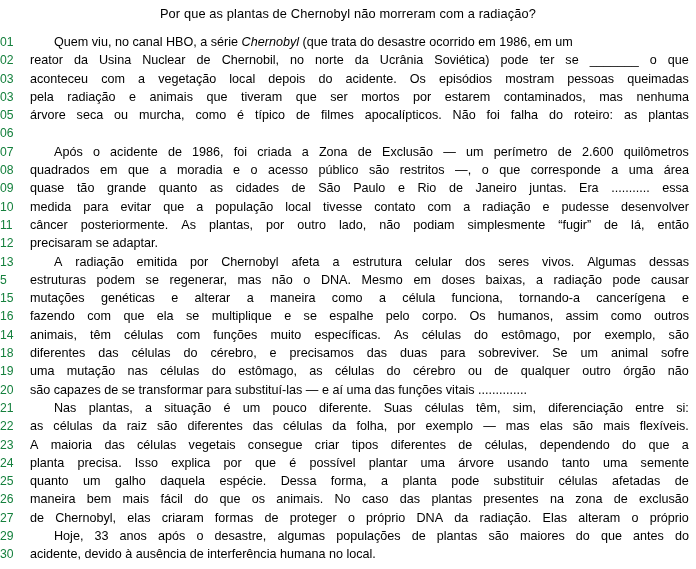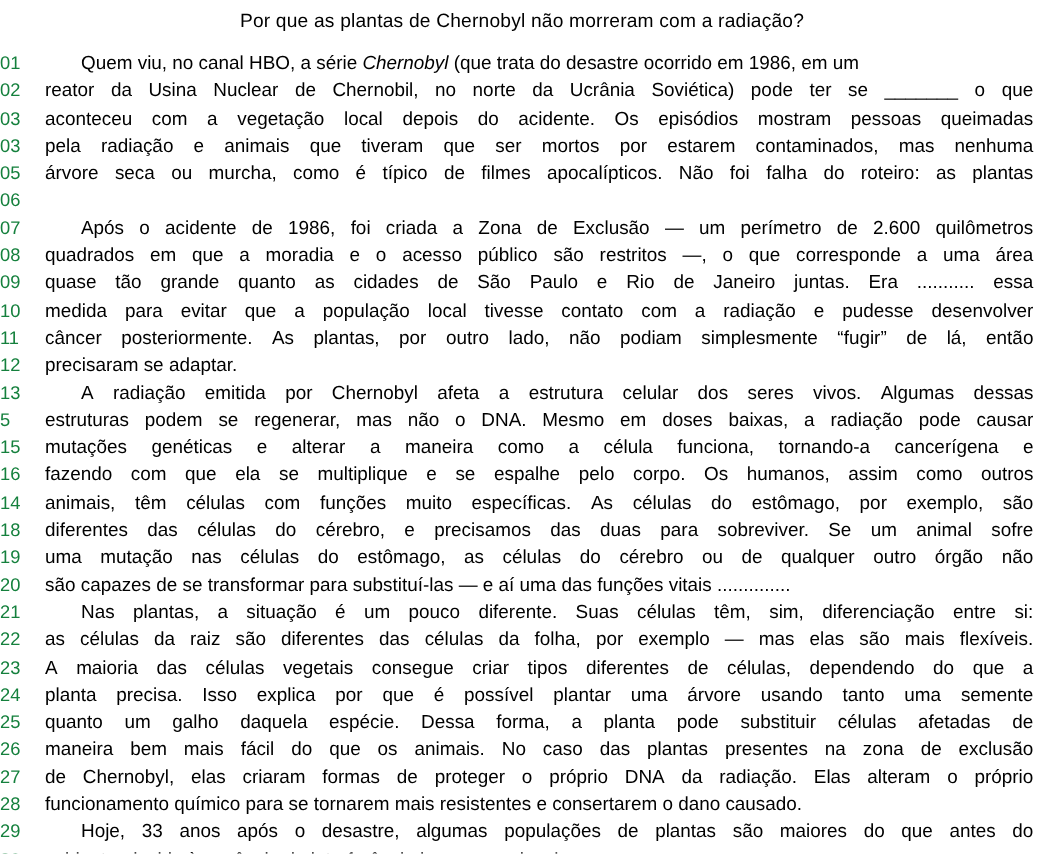--- a/index.html
+++ b/index.html
@@ -182,24 +182,20 @@
       </div>
       <div class="line">
         <span class="line-no">26</span>
         <span class="line-text just"><span class="w">maneira</span><span class="w">bem</span><span class="w">mais</span><span class="w">fácil</span><span class="w">do</span><span class="w">que</span><span class="w">os</span><span class="w">animais.</span><span class="w">No</span><span class="w">caso</span><span class="w">das</span><span class="w">plantas</span><span class="w">presentes</span><span class="w">na</span><span class="w">zona</span><span class="w">de</span><span class="w">exclusão</span></span>
       </div>
       <div class="line">
         <span class="line-no">27</span>
         <span class="line-text just"><span class="w">de</span><span class="w">Chernobyl,</span><span class="w">elas</span><span class="w">criaram</span><span class="w">formas</span><span class="w">de</span><span class="w">proteger</span><span class="w">o</span><span class="w">próprio</span><span class="w">DNA</span><span class="w">da</span><span class="w">radiação.</span><span class="w">Elas</span><span class="w">alteram</span><span class="w">o</span><span class="w">próprio</span></span>
       </div>
       <div class="line">
-        <span class="line-no">28</span>
-        <span class="line-text">funcionamento químico para se tornarem mais resistentes e consertarem o dano causado.</span>
-      </div>
-      <div class="line">
         <span class="line-no">29</span>
         <span class="line-text just"><span class="w"><span class="indent"></span>Hoje,</span><span class="w">33</span><span class="w">anos</span><span class="w">após</span><span class="w">o</span><span class="w">desastre,</span><span class="w">algumas</span><span class="w">populações</span><span class="w">de</span><span class="w">plantas</span><span class="w">são</span><span class="w">maiores</span><span class="w">do</span><span class="w">que</span><span class="w">antes</span><span class="w">do</span></span>
       </div>
       <div class="line">
         <span class="line-no">30</span>
         <span class="line-text">acidente, devido à ausência de interferência humana no local.</span>
       </div>
     </div>
 
 </div>

